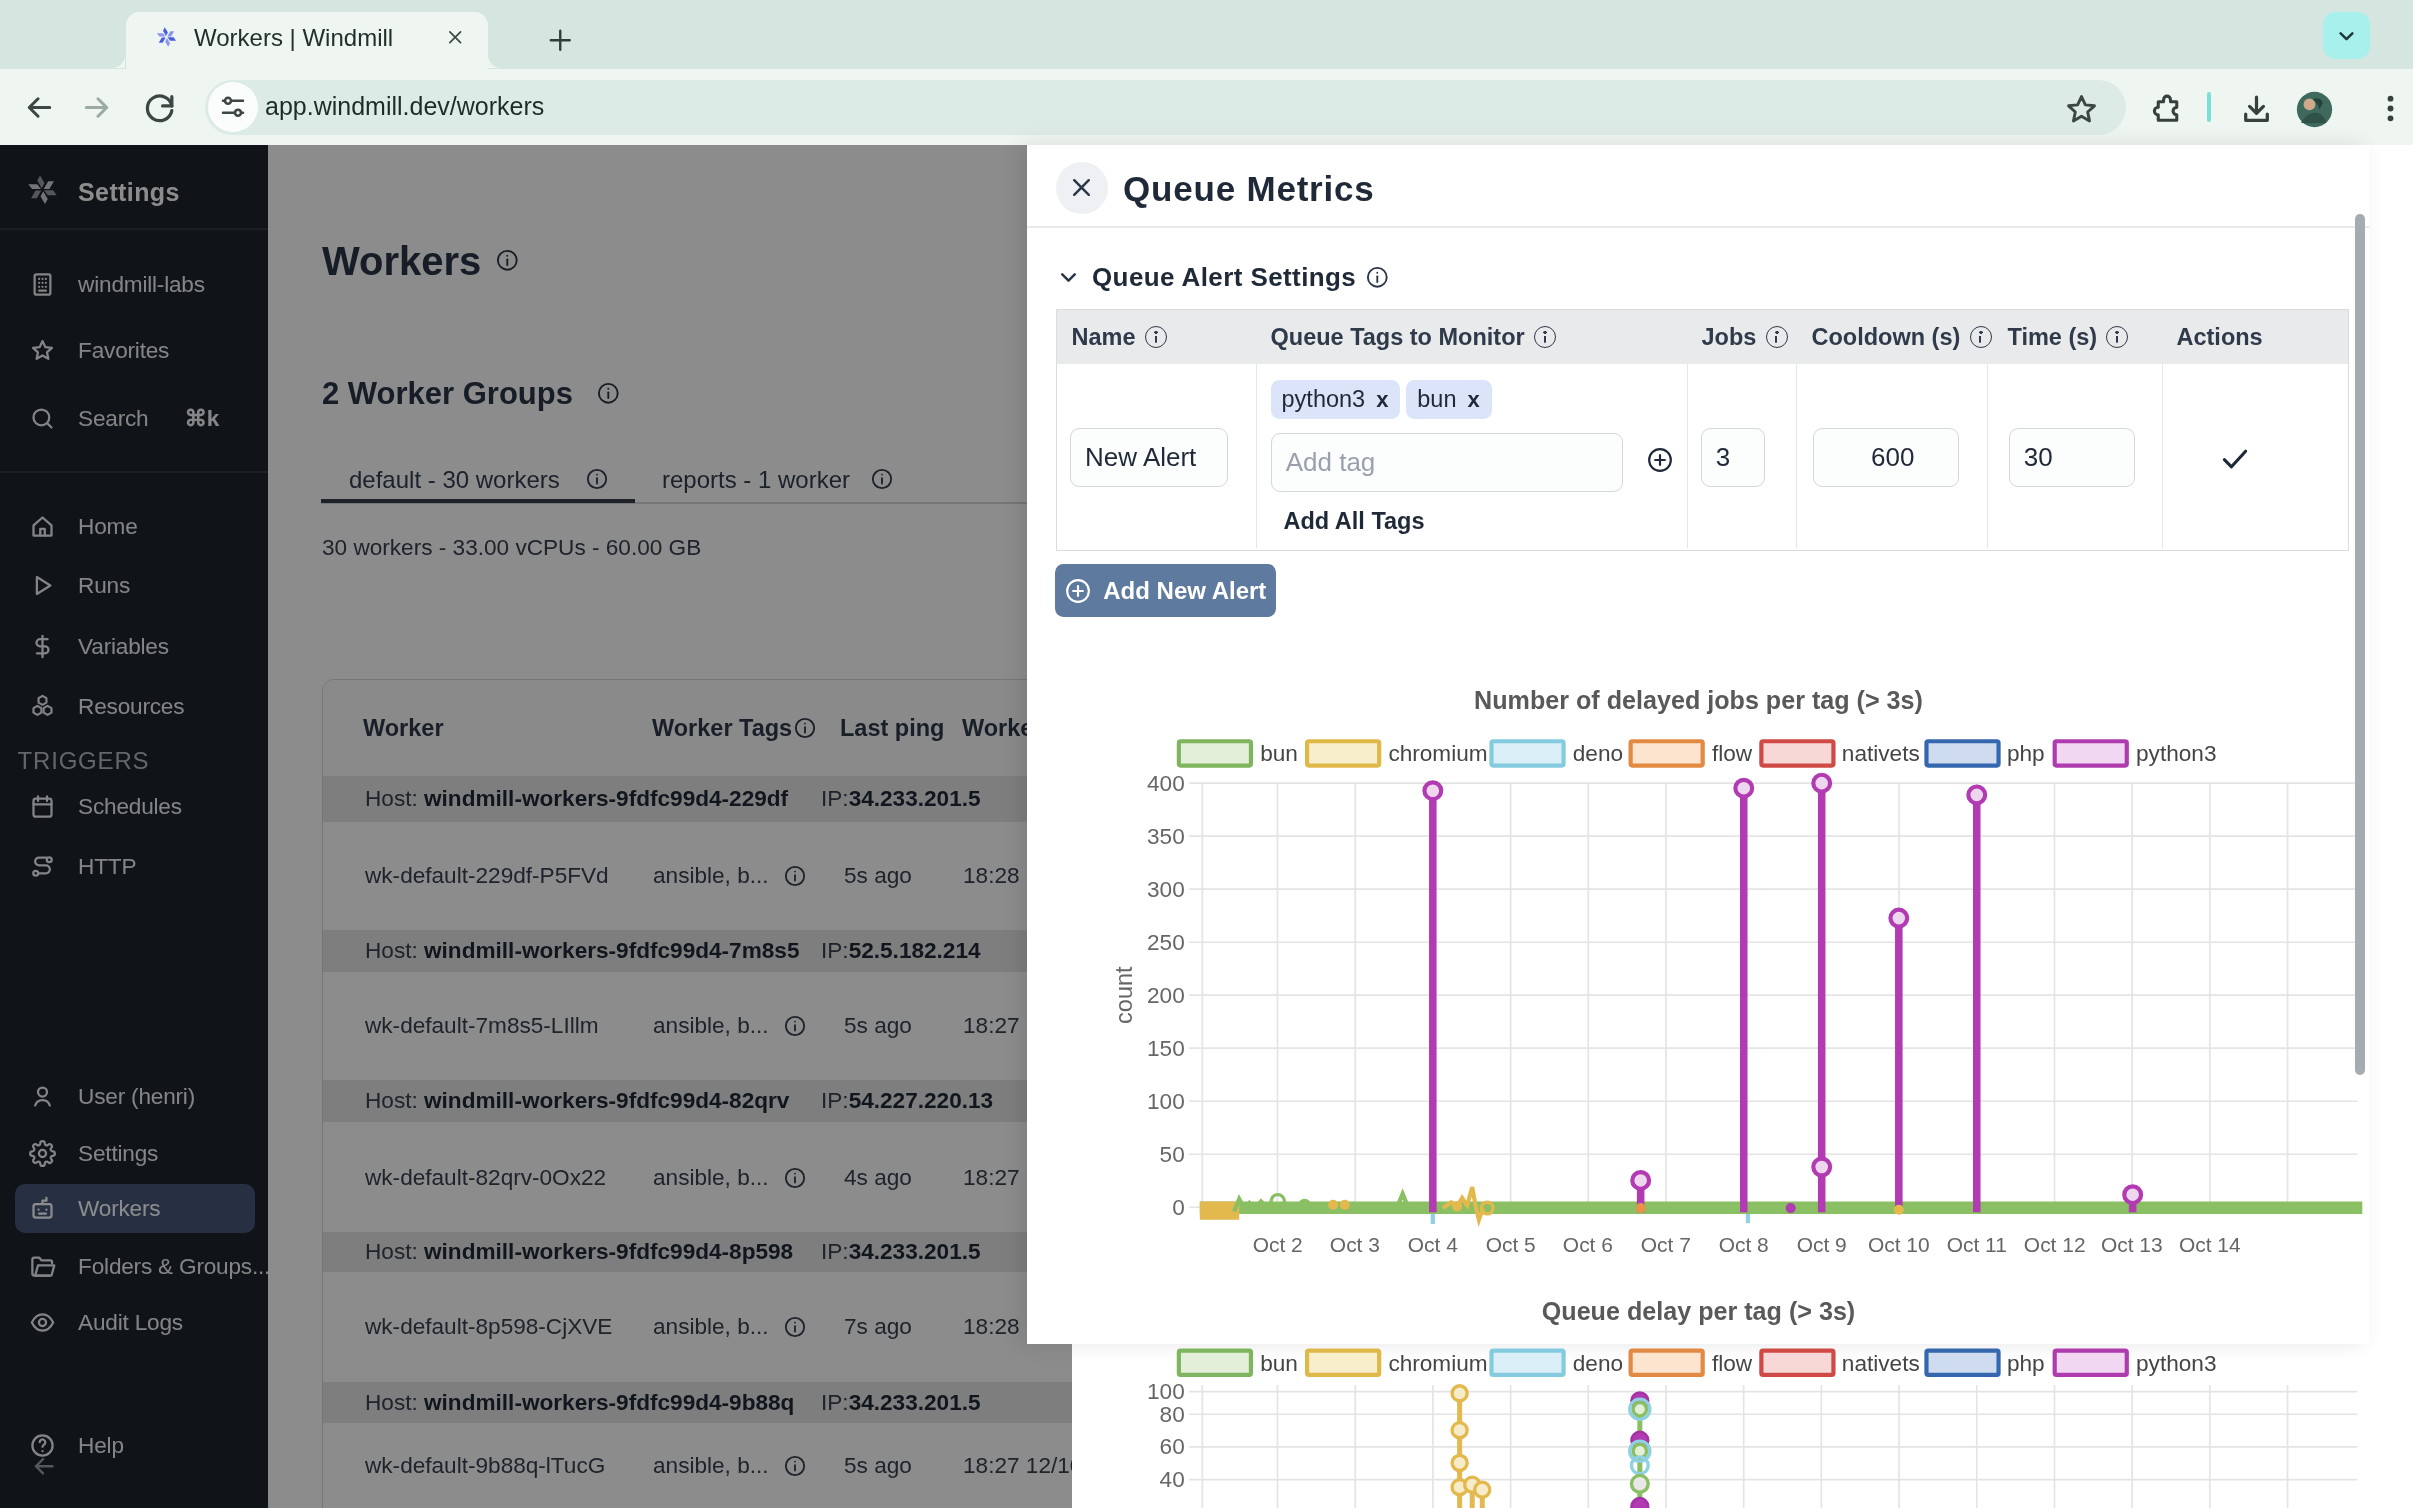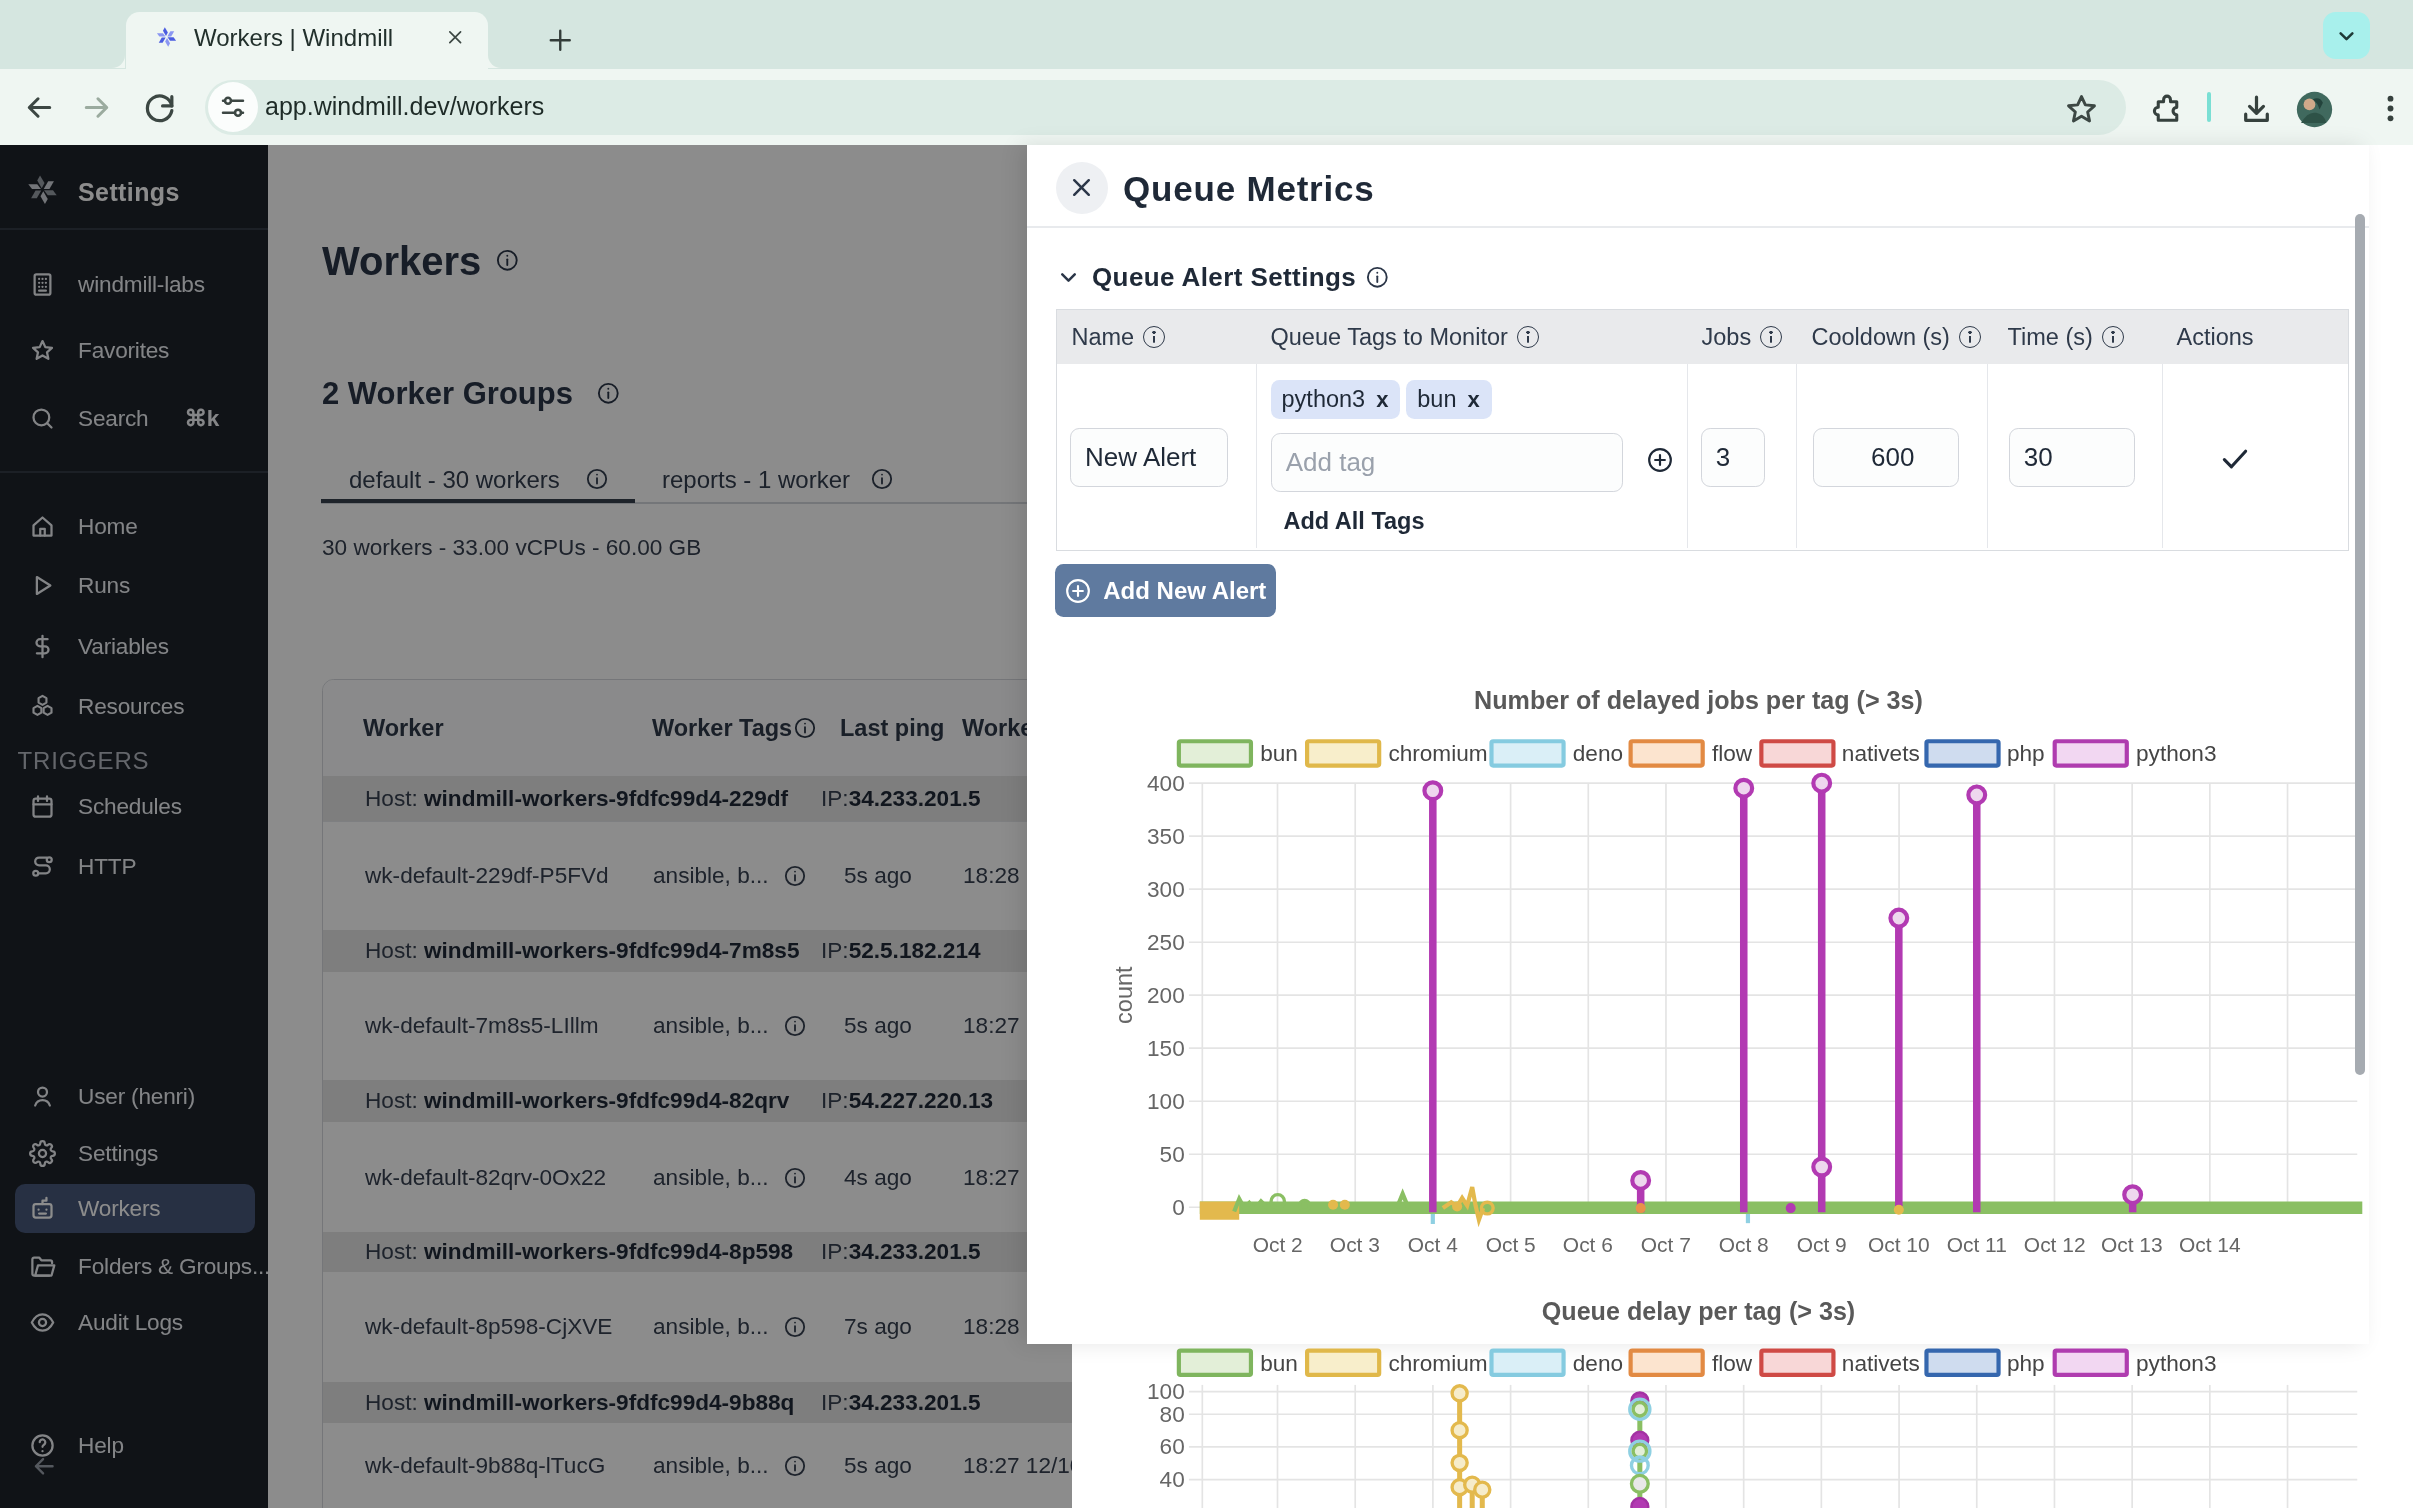--- a/index.html
+++ b/index.html
@@ -29,21 +29,21 @@
 .hostrow{position:absolute;left:0;width:100%;background:#e5e5e5;border-bottom:1.7px solid #e5e7eb;display:flex;align-items:center;font-size:22.6px;color:#374151;}
 .hostrow b{color:#1f2937;}
 .hostrow>span:first-child{margin-left:42px;}
 .hostrow .ip{position:absolute;left:498px;}
 .wrow{position:absolute;left:0;width:100%;background:#fff;border-bottom:1.7px solid #e5e7eb;display:flex;align-items:center;font-size:22.6px;color:#374151;}
 .wrow .wn{position:absolute;left:42px;}
 .wrow .wt{position:absolute;left:330px;}
 .wrow .wi{position:absolute;left:461px;}
 .wrow .wp{position:absolute;left:521px;}
 .wrow .ws{position:absolute;left:640px;}
-.hcell{position:absolute;top:0;height:54px;display:flex;align-items:center;gap:9.2px;font-size:23.5px;font-weight:normal;color:#2f3a4a;}
+.hcell{position:absolute;top:0;height:54px;display:flex;align-items:center;gap:9.2px;font-size:23.5px;font-weight:bold;color:#2f3a4a;}
 .hcell:after{content:"";width:22px;height:22px;border:1.7px solid #2f3a4a;border-radius:50%;background:
  radial-gradient(circle at 50% 27%, #2f3a4a 0 1.5px, transparent 1.9px),
  linear-gradient(#2f3a4a,#2f3a4a) 50% 66%/2.2px 6.7px no-repeat;box-sizing:border-box;}
 .hcell.noi:after{display:none;}
 .vline{position:absolute;top:54px;width:1.7px;height:184px;background:#e5e7eb;}
 .chip{position:absolute;height:39px;border-radius:8.4px;background:#dbe4f8;display:flex;align-items:center;justify-content:center;gap:11px;font-size:23.5px;color:#1f2937;}
 .chip b{font-size:22px;}
 .dinput{position:absolute;height:57px;border:1.7px solid #d3d6dc;border-radius:9.2px;background:#fcfdfd;display:flex;align-items:center;padding-left:14.2px;font-size:26px;}
 </style>
 </head>

